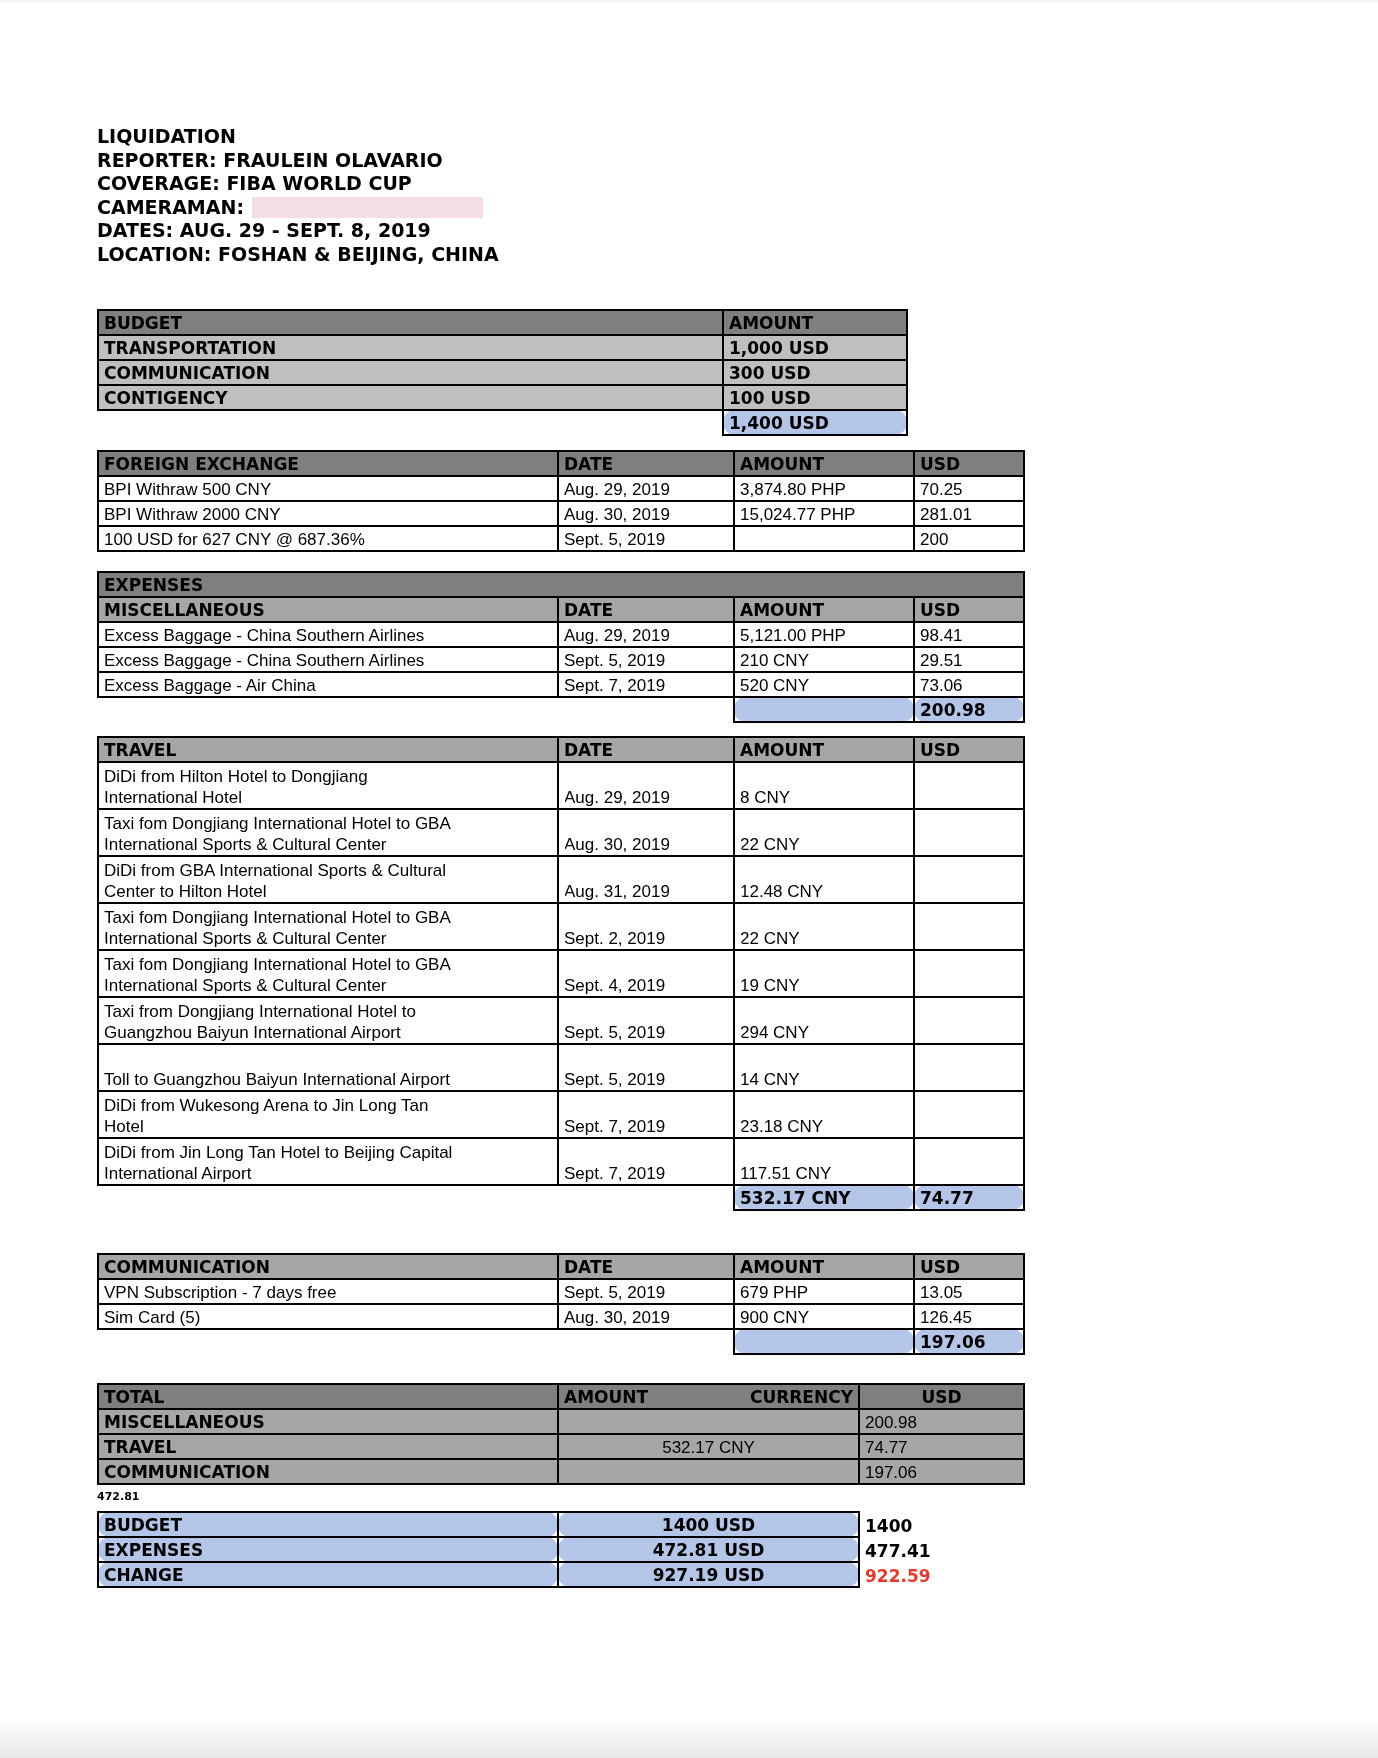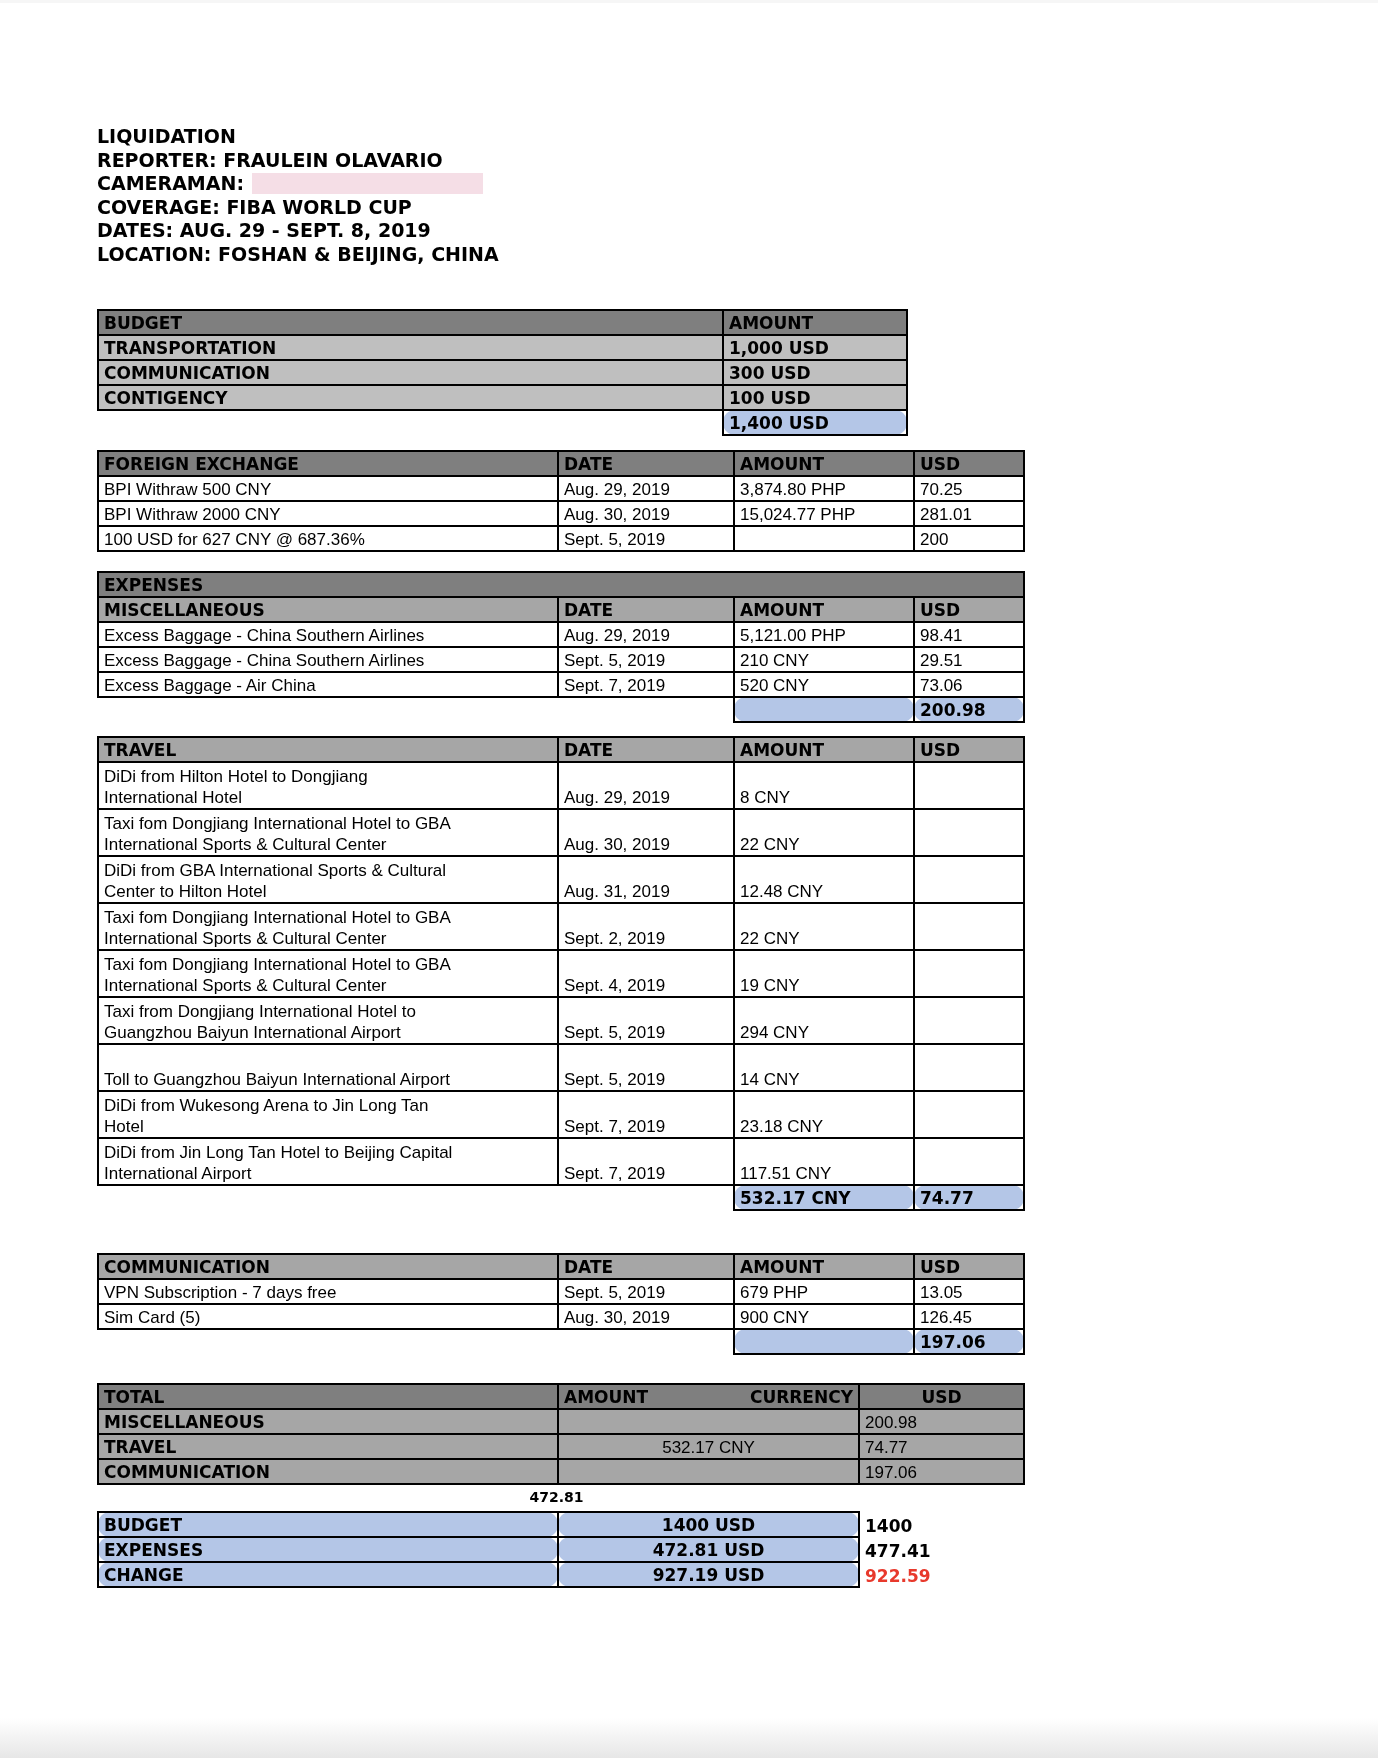--- a/index.html
+++ b/index.html
@@ -19,44 +19,44 @@
   .b{font-family:"DejaVu Sans",sans-serif;font-weight:bold;}
   .dark{background:#7F7F7F;}
   .med{background:#A6A6A6;}
   .lt{background:#BFBFBF;}
   .blue{background:#B4C6E7;border-radius:12px;}
   .nob{border:none;background:transparent;}
   .rt{text-align:left;padding-right:7px;}
   .ctr{text-align:center;}
   .red{color:#E8392C;}
   .pre{white-space:pre-line;}
-  .trow td{height:45px;}
+  .trow td{height:45px;border-radius:20px;}
   .split{display:flex;justify-content:space-between;align-items:flex-end;}
 
   .t-budget{width:809px;margin-top:43px;}
   .t-forex{width:926px;margin-top:14px;}
   .t-exp{width:926px;margin-top:19px;}
   .t-travel{width:926px;margin-top:13px;}
   .t-comm{width:926px;margin-top:42px;}
   .t-total{width:926px;margin-top:28px;}
-  .sum-line{width:926px;height:26px;font-family:"DejaVu Sans",sans-serif;font-weight:bold;font-size:14px;line-height:24px;text-align:center;padding-right:7px;box-sizing:border-box;}
+  .sum-line{width:926px;height:26px;font-family:"DejaVu Sans",sans-serif;font-weight:bold;font-size:11px;line-height:24px;text-align:left;padding-right:7px;box-sizing:border-box;}
   .t-summary{width:926px;}
 </style>
 </head>
 <body>
 
 <div class="top-edge"></div>
 
 <div class="page">
 
   <div class="hdr">
     <div class="line">LIQUIDATION</div>
     <div class="line">REPORTER: FRAULEIN OLAVARIO</div>
+    <div class="line">COVERAGE: FIBA WORLD CUP</div>
     <div class="line"><span>CAMERAMAN:</span><span class="redaction"></span></div>
-    <div class="line">COVERAGE: FIBA WORLD CUP</div>
     <div class="line">DATES: AUG. 29 - SEPT. 8, 2019</div>
     <div class="line">LOCATION: FOSHAN &amp; BEIJING, CHINA</div>
   </div>
 
   <table class="t-budget">
     <colgroup>
         <col style="width:625px">
         <col style="width:184px">
       </colgroup>
     <tbody>

